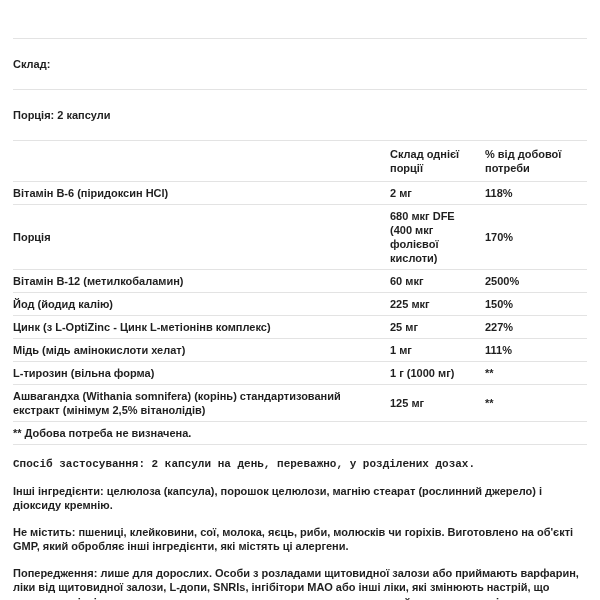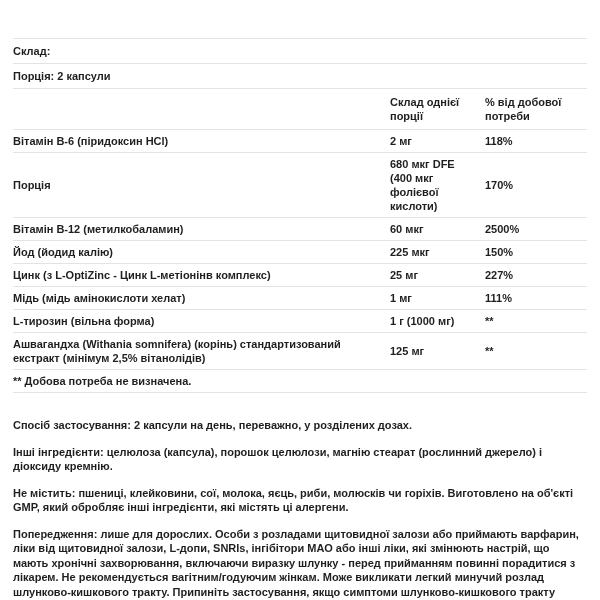--- a/index.html
+++ b/index.html
@@ -11,21 +11,21 @@
     color: #1f1f1f;
     font-family: "Liberation Sans", sans-serif;
     font-weight: 700;
     overflow: hidden;
   }
   .sheet {
     padding: 38px 13px 0 13px;
   }
   .info-row {
     border-top: 1px solid #e3e3e3;
-    padding: 6px 0;
+    padding: 19px 0;
     font-size: 11px;
     line-height: 12px;
   }
   table.facts {
     width: 100%;
     border-collapse: collapse;
     table-layout: fixed;
     font-size: 11px;
     border-bottom: 1px solid #e3e3e3;
   }
@@ -50,21 +50,21 @@
   td.dv-cell, th.dv-cell { padding-right: 0; }
   .footnote-cell {
     padding-top: 6px;
     padding-bottom: 6px;
   }
   .paras p {
     font-size: 11px;
     line-height: 14.5px;
     margin: 12px 0;
   }
-  .paras p:first-child { margin-top: 25px; }
+  .paras p:first-child { margin-top: 12px; font-family: Liberation Mono, monospace; }
 </style>
 </head>
 <body>
 
 <div class="sheet">
 
   <div class="info-row">
     <span>Склад:</span>
   </div>
   <div class="info-row">

